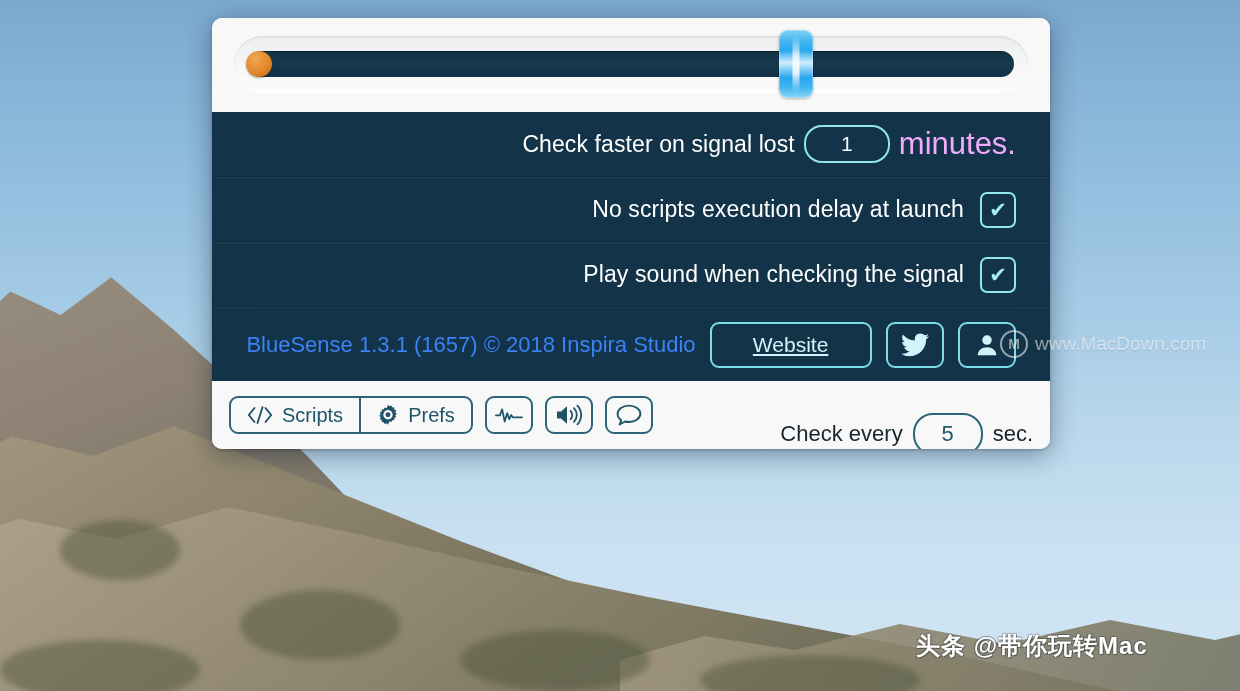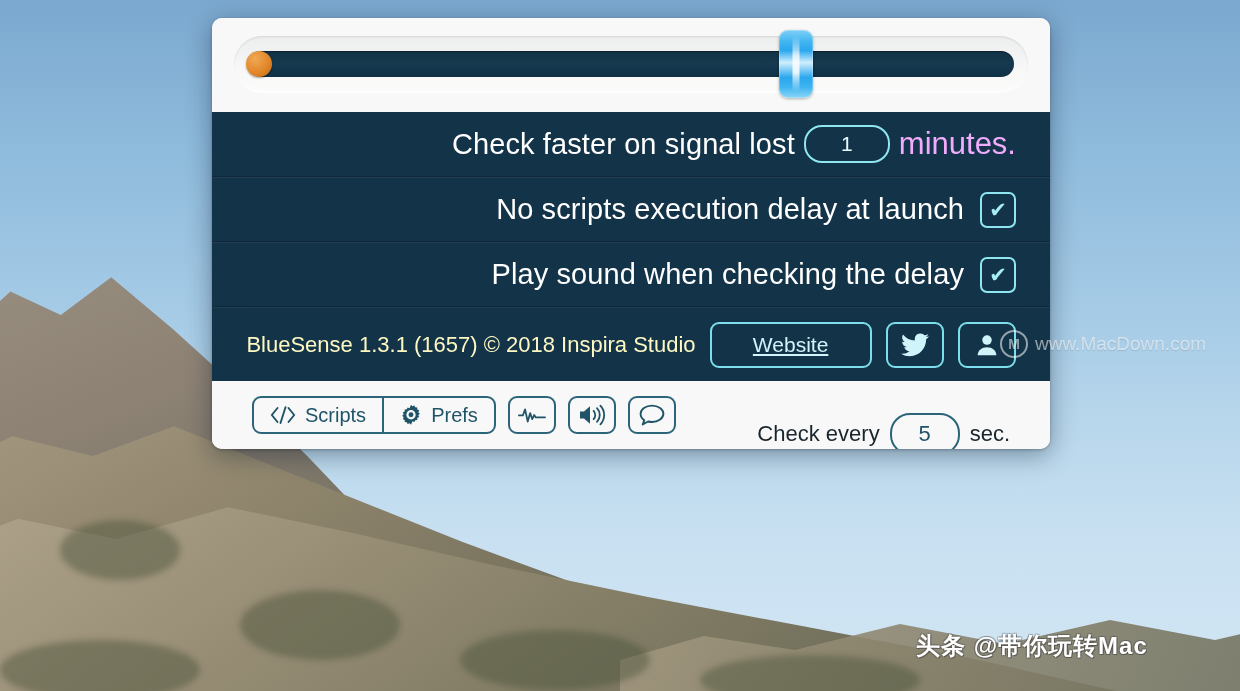--- a/index.html
+++ b/index.html
@@ -96,21 +96,21 @@
   .dark-area{background:#133349;}
   .row{
     display:flex;align-items:center;justify-content:flex-end;
     padding:0 34px;height:65px;
     border-top:1px solid rgba(255,255,255,.055);
     border-bottom:1px solid rgba(0,0,0,.22);
     box-sizing:border-box;
   }
   .row:first-child{border-top:none;}
   .row-label{
-    color:#ffffff;font-size:29px;letter-spacing:.1px;
+    color:#ffffff;font-size:23px;letter-spacing:.1px;
   }
   .pill{
     display:inline-flex;align-items:center;justify-content:center;
     min-width:82px;height:34px;margin:0 9px;
     border:2px solid #8fe6f0;border-radius:18px;
     color:#e9fbfd;font-size:21px;background:transparent;
   }
   .row-suffix{color:#f0abfc;font-size:31px;}
   .checkbox{
     display:inline-flex;align-items:center;justify-content:center;
@@ -118,33 +118,33 @@
     border:2px solid #8fe6f0;border-radius:7px;
     color:#a9eef6;font-size:21px;line-height:1;background:transparent;
   }
   
   .about-row{
     display:flex;align-items:center;justify-content:center;gap:14px;
     height:74px;padding:0 24px;background:#133349;
     border-top:1px solid rgba(255,255,255,.055);
     box-sizing:border-box;
   }
-  .about-text{color:#fef9c3;font-size:22px;white-space:nowrap;}
+  .about-text{color:#3b82f6;font-size:22px;white-space:nowrap;}
   .about-btn{
     display:inline-flex;align-items:center;justify-content:center;
     height:42px;border:2px solid #7cdfeb;border-radius:9px;
     color:#cff5fa;font-size:21px;background:transparent;
   }
   .about-btn.wide{min-width:158px;text-decoration:underline;}
   .about-btn.sq{width:54px;}
   .about-btn svg{display:block;}
   
   .toolbar{
     display:flex;align-items:center;gap:12px;
-    height:68px;padding:0 40px;background:#f7f8f7;
+    height:68px;padding:0 17px;background:#f7f8f7;
     box-sizing:border-box;
   }
   .seg-group{display:flex;}
   .seg{
     display:inline-flex;align-items:center;gap:9px;
     height:38px;padding:0 16px;
     border:2px solid #2c6479;color:#1f5468;font-size:20px;
     background:transparent;box-sizing:border-box;
   }
   .seg:first-child{border-radius:9px 0 0 9px;border-right-width:1px;}
@@ -223,21 +223,21 @@
       <span class="pill">1</span>
       <span class="row-suffix">minutes.</span>
     </div>
 
     <div class="row">
       <span class="row-label">No scripts execution delay at launch</span>
       <span class="checkbox">✔</span>
     </div>
 
     <div class="row">
-      <span class="row-label">Play sound when checking the delay</span>
+      <span class="row-label">Play sound when checking the signal</span>
       <span class="checkbox">✔</span>
     </div>
 
     <div class="about-row">
       <span class="about-text">BlueSense 1.3.1 (1657) © 2018 Inspira Studio</span>
 
       <span class="about-btn wide">Website</span>
 
       <span class="about-btn sq">
         <svg width="28" height="24" viewBox="0 0 24 20">

